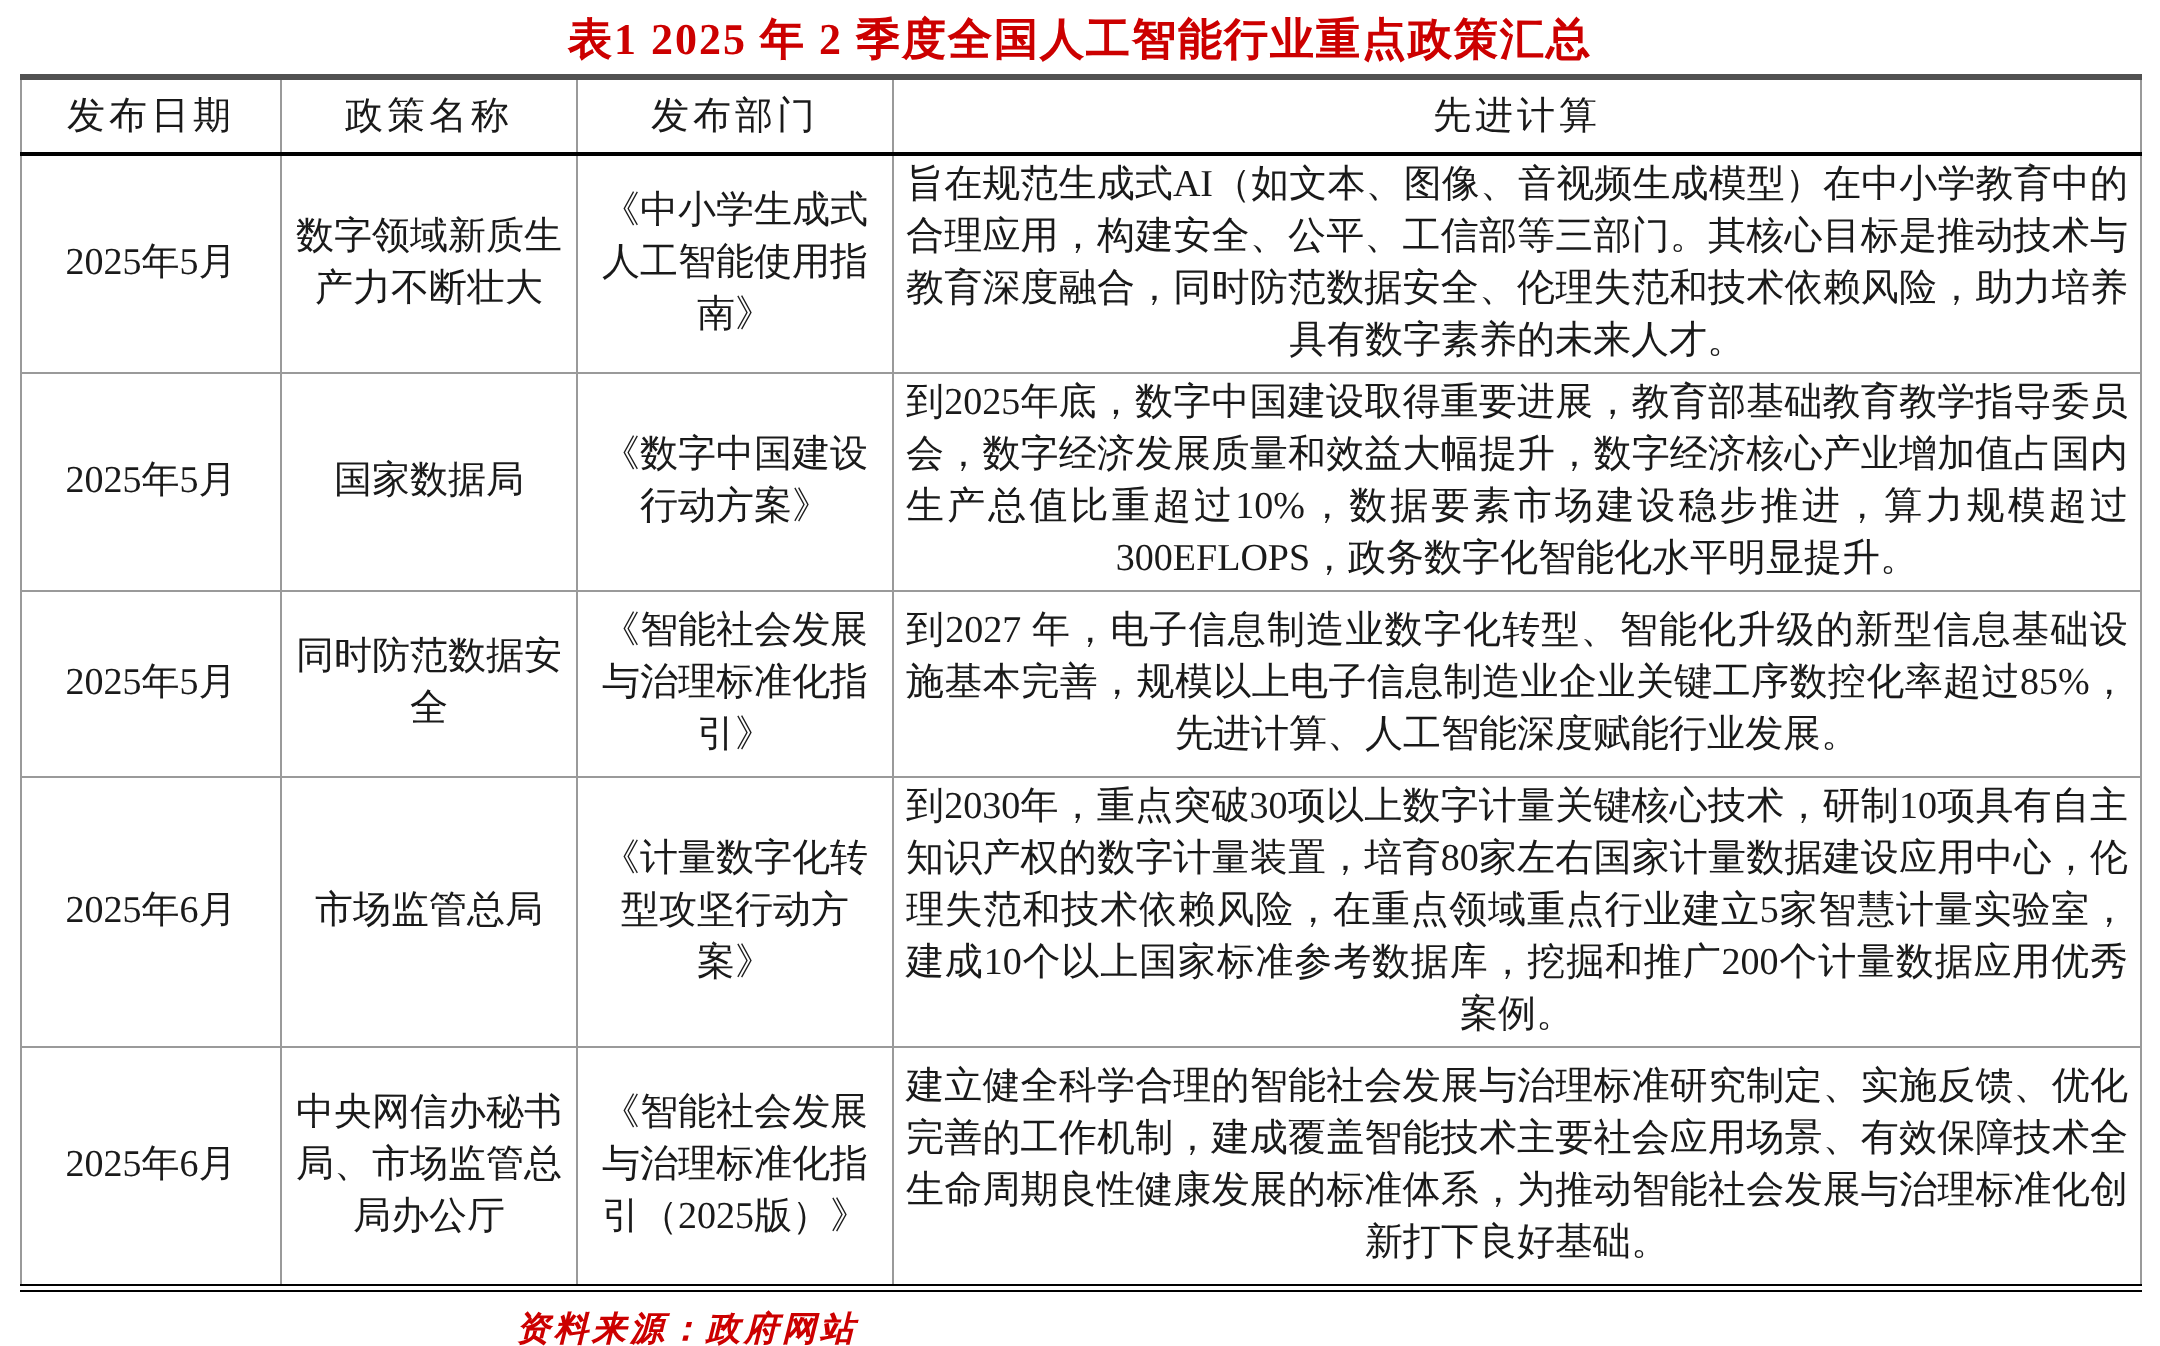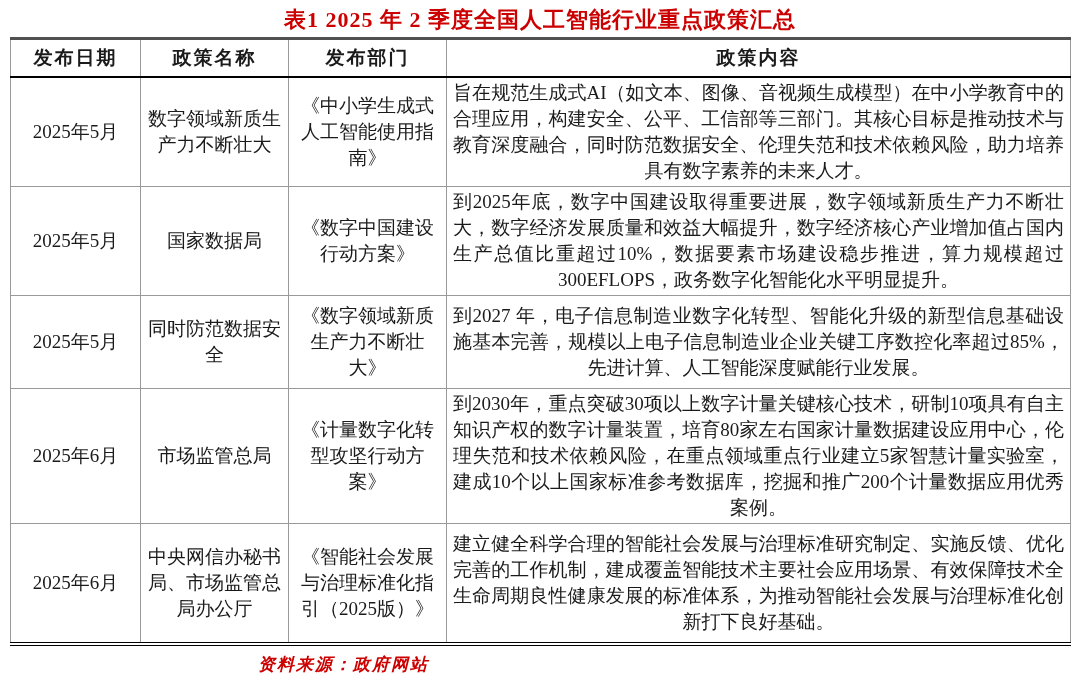--- a/index.html
+++ b/index.html
@@ -38,21 +38,21 @@
     border-top: 3px solid #515151;
     border-bottom: 4px double #000000;
     border-left: 1px solid #9a9a9a;
     border-right: 1px solid #9a9a9a;
   }
   table.policy-table th {
     border-bottom: 2.5px solid #000000;
     border-left: 1px solid #9a9a9a;
     border-right: 1px solid #9a9a9a;
     font-size: 19px;
-    font-weight: bold;
+    font-weight: normal;
     height: 36px;
     letter-spacing: 2px;
     text-align: center;
     vertical-align: middle;
     padding: 0 4px;
   }
   table.policy-table td {
     border: 1px solid #9a9a9a;
     font-size: 19px;
     line-height: 26px;
@@ -95,40 +95,40 @@
       <col style="width:130px">
       <col style="width:148px">
       <col style="width:158px">
       <col style="width:624px">
     </colgroup>
     <thead>
       <tr>
         <th>发布日期</th>
         <th>政策名称</th>
         <th>发布部门</th>
-        <th>政策内容</th>
+        <th>先进计算</th>
       </tr>
     </thead>
     <tbody>
       <tr class="r1">
         <td class="c-center">2025年5月</td>
         <td class="c-center">数字领域新质生产力不断壮大</td>
         <td class="c-center">《中小学生成式人工智能使用指南》</td>
         <td class="c-content">旨在规范生成式AI（如文本、图像、音视频生成模型）在中小学教育中的合理应用，构建安全、公平、工信部等三部门。其核心目标是推动技术与教育深度融合，同时防范数据安全、伦理失范和技术依赖风险，助力培养具有数字素养的未来人才。</td>
       </tr>
       <tr class="r2">
         <td class="c-center">2025年5月</td>
         <td class="c-center">国家数据局</td>
         <td class="c-center">《数字中国建设行动方案》</td>
-        <td class="c-content">到2025年底，数字中国建设取得重要进展，数字领域新质生产力不断壮大，数字经济发展质量和效益大幅提升，数字经济核心产业增加值占国内生产总值比重超过10%，数据要素市场建设稳步推进，算力规模超过300EFLOPS，政务数字化智能化水平明显提升。</td>
+        <td class="c-content">到2025年底，数字中国建设取得重要进展，教育部基础教育教学指导委员会，数字经济发展质量和效益大幅提升，数字经济核心产业增加值占国内生产总值比重超过10%，数据要素市场建设稳步推进，算力规模超过300EFLOPS，政务数字化智能化水平明显提升。</td>
       </tr>
       <tr class="r3">
         <td class="c-center">2025年5月</td>
         <td class="c-center">同时防范数据安全</td>
-        <td class="c-center">《数字领域新质生产力不断壮大》</td>
+        <td class="c-center">《智能社会发展与治理标准化指引》</td>
         <td class="c-content">到2027 年，电子信息制造业数字化转型、智能化升级的新型信息基础设施基本完善，规模以上电子信息制造业企业关键工序数控化率超过85%，先进计算、人工智能深度赋能行业发展。</td>
       </tr>
       <tr class="r4">
         <td class="c-center">2025年6月</td>
         <td class="c-center">市场监管总局</td>
         <td class="c-center">《计量数字化转型攻坚行动方案》</td>
         <td class="c-content">到2030年，重点突破30项以上数字计量关键核心技术，研制10项具有自主知识产权的数字计量装置，培育80家左右国家计量数据建设应用中心，伦理失范和技术依赖风险，在重点领域重点行业建立5家智慧计量实验室，建成10个以上国家标准参考数据库，挖掘和推广200个计量数据应用优秀案例。</td>
       </tr>
       <tr class="r5">
         <td class="c-center">2025年6月</td>

